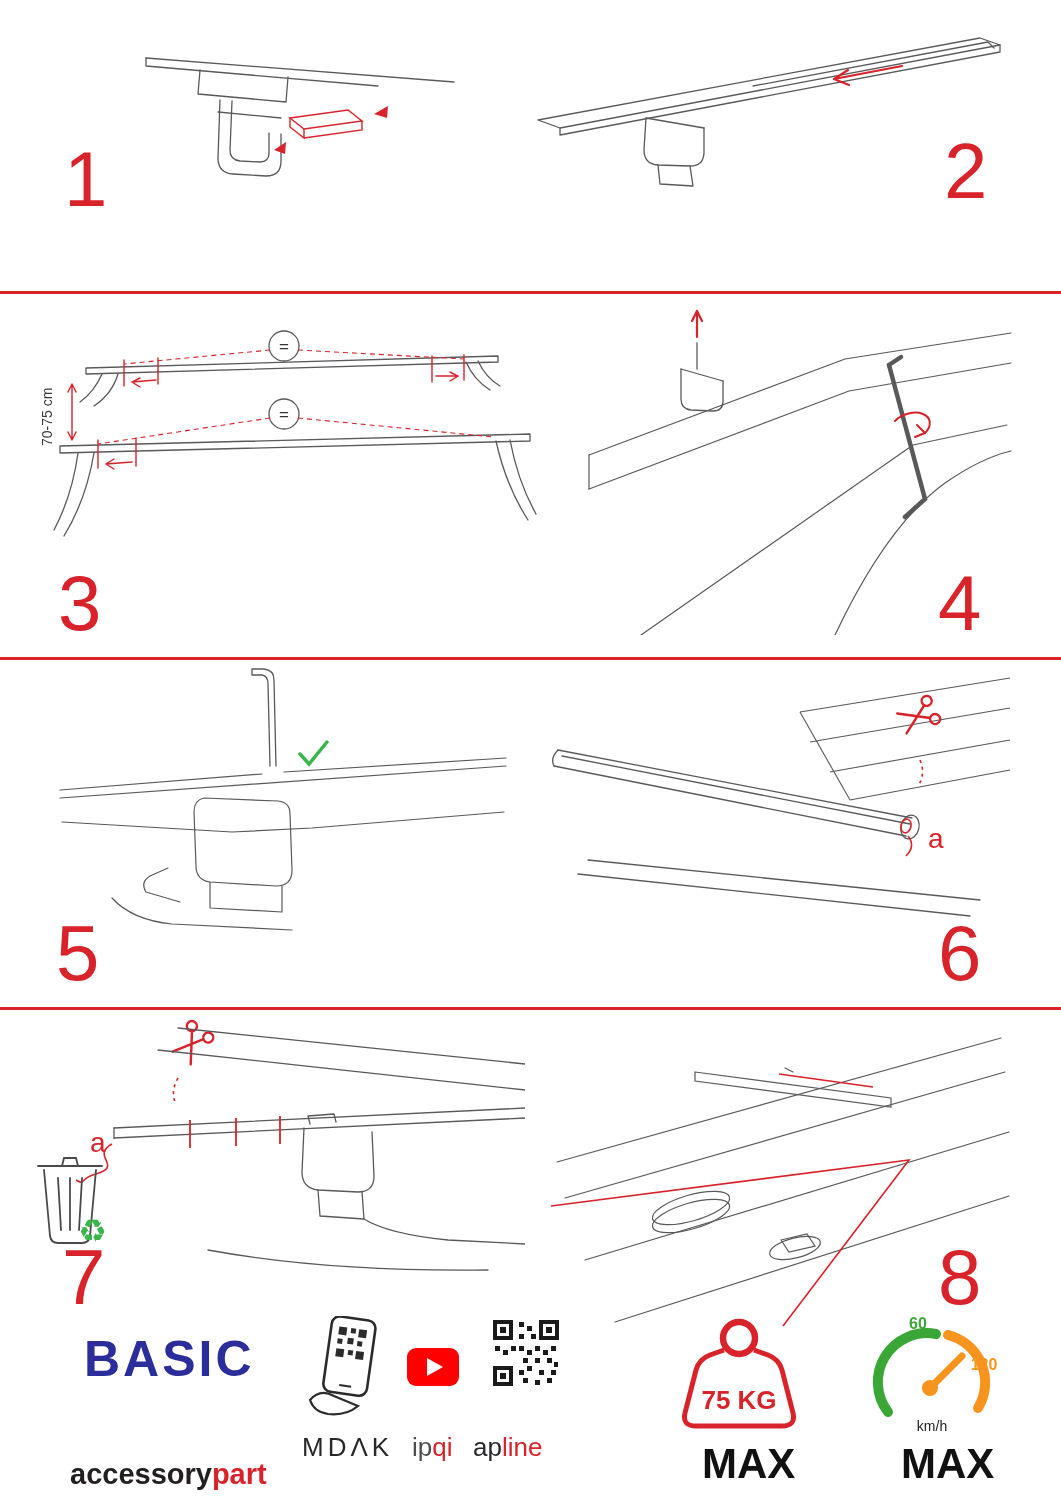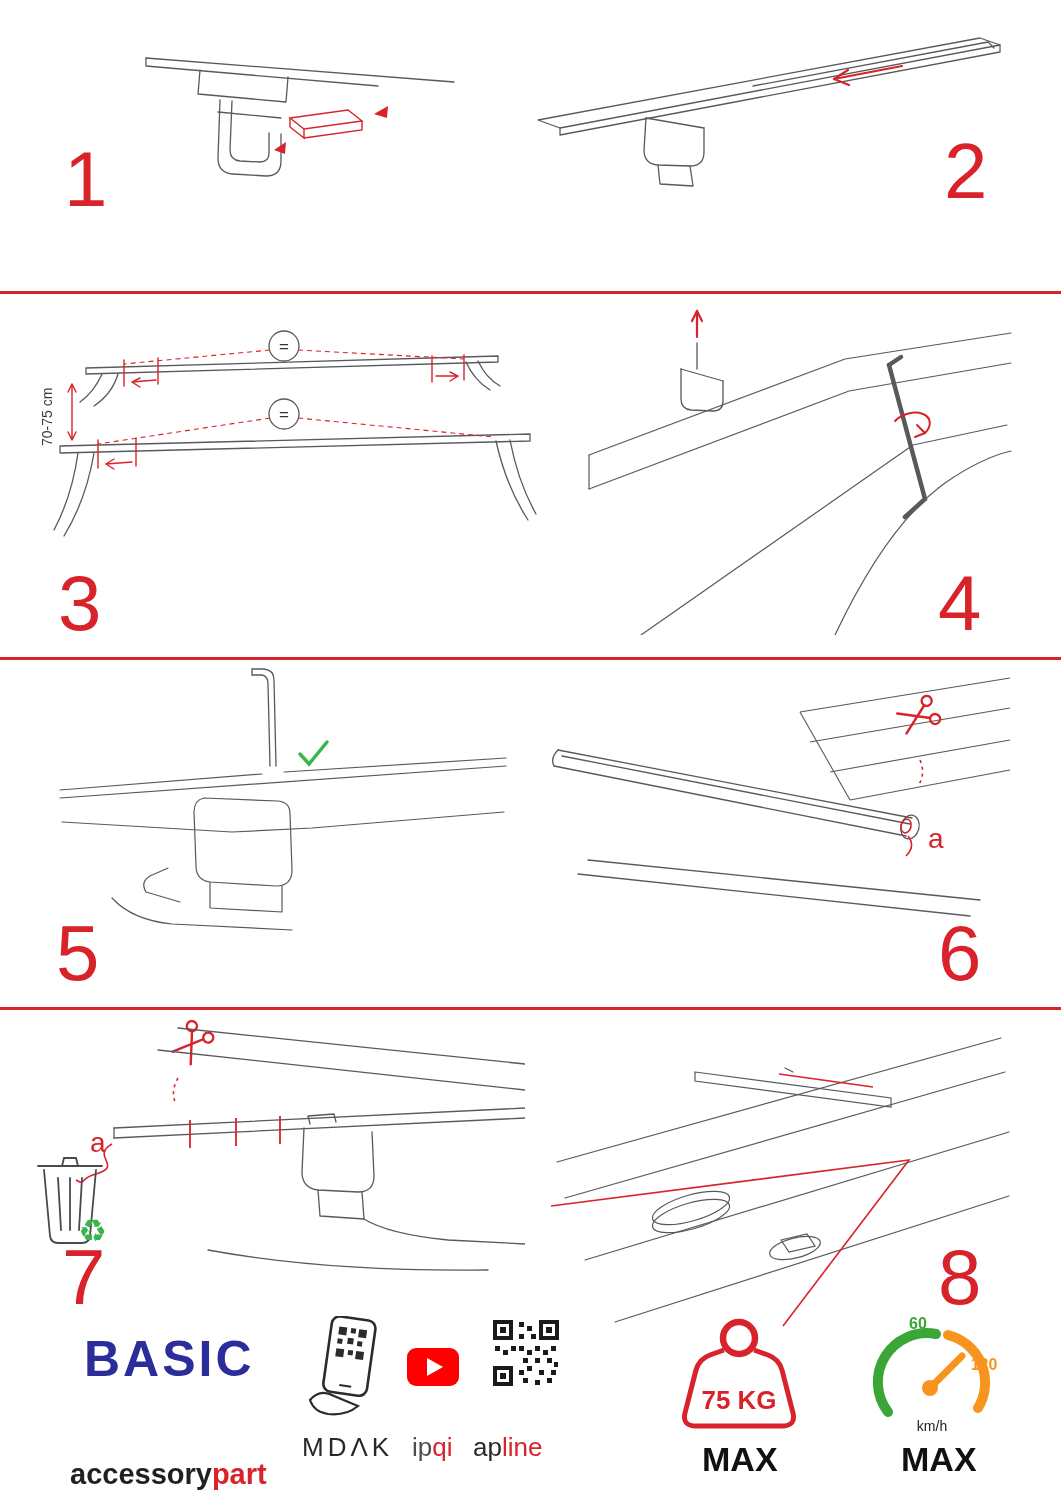--- a/index.html
+++ b/index.html
@@ -20,21 +20,21 @@
     letter-spacing:3px; color:#2b2d9b;text-align:center;
   }
   .brand-sub {
     position:absolute; left:70px; top:1422px; font-size:29px; font-weight:700; color:#231f20;margin-top:36px;
   }
   .red { color:#d8232a; }
   .partner { position:absolute; font-size:26px; font-weight:400; color:#29272a; }
   .mdak   { left:302px; top:1432px; letter-spacing:4px; }
   .ipqi   { left:412px; top:1432px; color:#4d4d4d;text-align:right; }
   .apline { left:473px; top:1432px; }
-  .max-label { position:absolute; font-size:34px; font-weight:700; color:#111111; }
+  .max-label { position:absolute; font-size:42px; font-weight:700; color:#111111; }
   .max-weight { left:702px; top:1440px; }
   .max-speed  { left:901px; top:1440px; }
   .recycle-glyph { font-family:"DejaVu Sans", sans-serif; }
 </style>
 </head>
 <body>
 
 <div class="page">
 
   <div class="divider" style="top:291px"></div>

